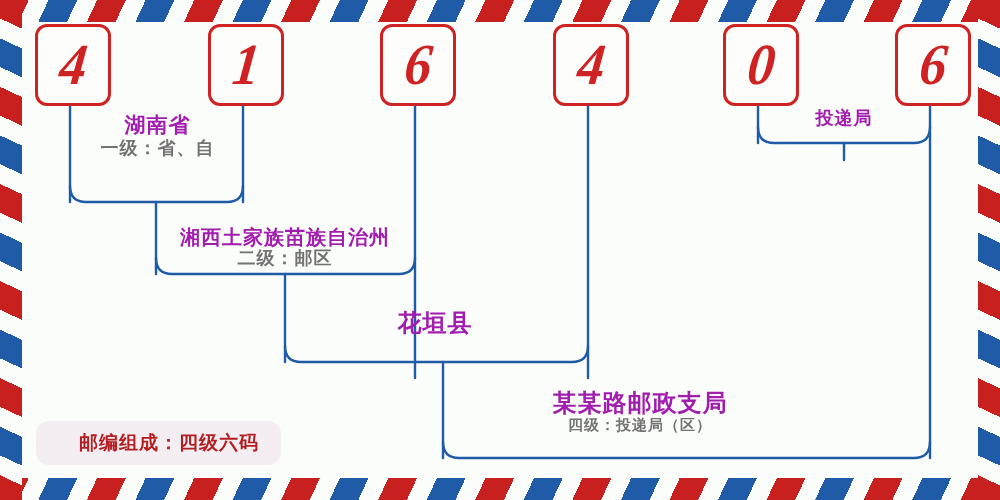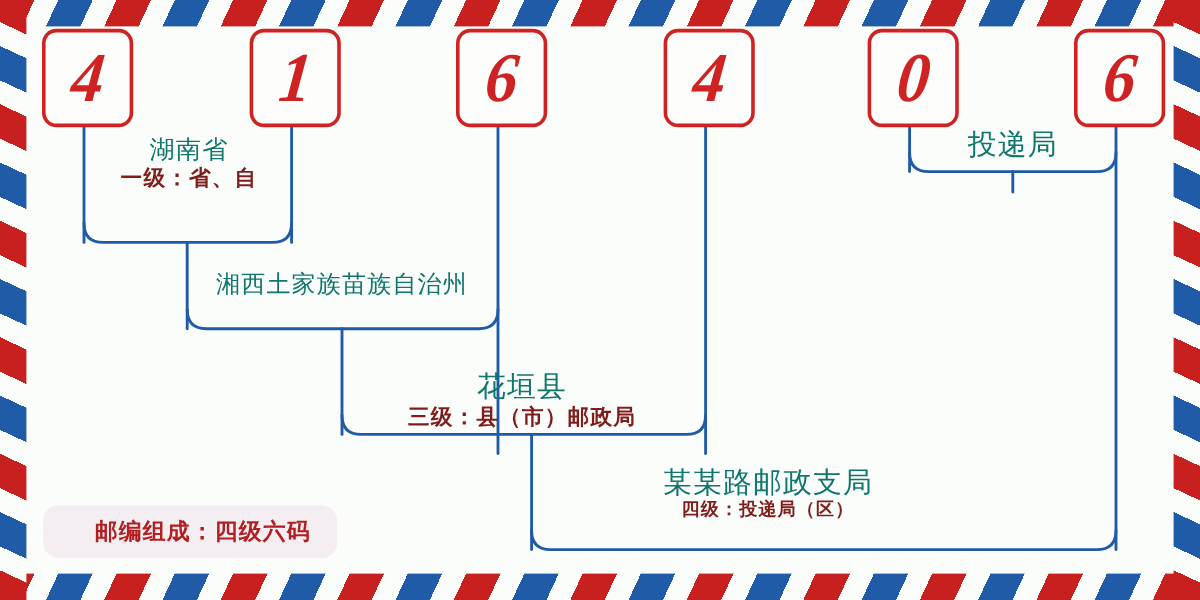--- a/index.html
+++ b/index.html
@@ -77,42 +77,42 @@
   
   .callout {
     position: absolute;
     z-index: 12;
     text-align: center;
     line-height: 1.12;
     white-space: nowrap;
   }
   .callout .c-title {
     font-family: "Liberation Serif", "DejaVu Serif", serif;
-    font-weight: normal;
-    color: #0f766e;
+    font-weight: bold;
+    color: #a21caf;
     letter-spacing: 1px;
   }
   .callout .c-sub {
     font-family: Liberation Sans, sans-serif;
     font-weight: bold;
-    color: #7f1d1d;
+    color: #737373;
     letter-spacing: 1px;
   }
   .callout .c-sub-line { display: block; }
 
   
   .lvl1 .c-title { font-size: 21px; }
   .lvl1 .c-sub   { font-size: 18px; }
   .lvl2 .c-title { font-size: 20px; }
   .lvl2 .c-sub   { font-size: 18px; }
   .lvl3 .c-title { font-size: 24px; }
   .lvl3 .c-sub   { font-size: 18px; }
   .lvl4 .c-title { font-size: 24px; }
   .lvl4 .c-sub   { font-size: 15px; }
-  .lvl5 .c-title { font-size: 24px; }
+  .lvl5 .c-title { font-size: 18px; }
 
   
   .legend-badge {
     position: absolute;
     left: 36px;
     top: 421px;
     padding: 9px 22px;
     background: #f4eef2;
     border-radius: 13px;
     z-index: 12;
@@ -194,27 +194,27 @@
 
   <div class="callout lvl1" style="left:85px; top:114px; width:145px;">
     <div class="c-title">湖南省</div>
     <div class="c-sub">
       <span class="c-sub-line">一级：省、自</span>
     </div>
   </div>
 
   <div class="callout lvl2" style="left:170px; top:226px; width:230px;text-align:center;">
     <div class="c-title">湘西土家族苗族自治州</div>
+    <div class="c-sub">
+      <span class="c-sub-line">二级：邮区</span>
+    </div>
   </div>
 
   <div class="callout lvl3" style="left:300px; top:310px; width:270px;">
     <div class="c-title">花垣县</div>
-    <div class="c-sub">
-      <span class="c-sub-line">三级：县（市）邮政局</span>
-    </div>
   </div>
 
   <div class="callout lvl4" style="left:500px; top:390px; width:280px;">
     <div class="c-title">某某路邮政支局</div>
     <div class="c-sub">
       <span class="c-sub-line">四级：投递局（区）</span>
     </div>
   </div>
 
   <div class="callout lvl5" style="left:784px; top:108px; width:120px;">

